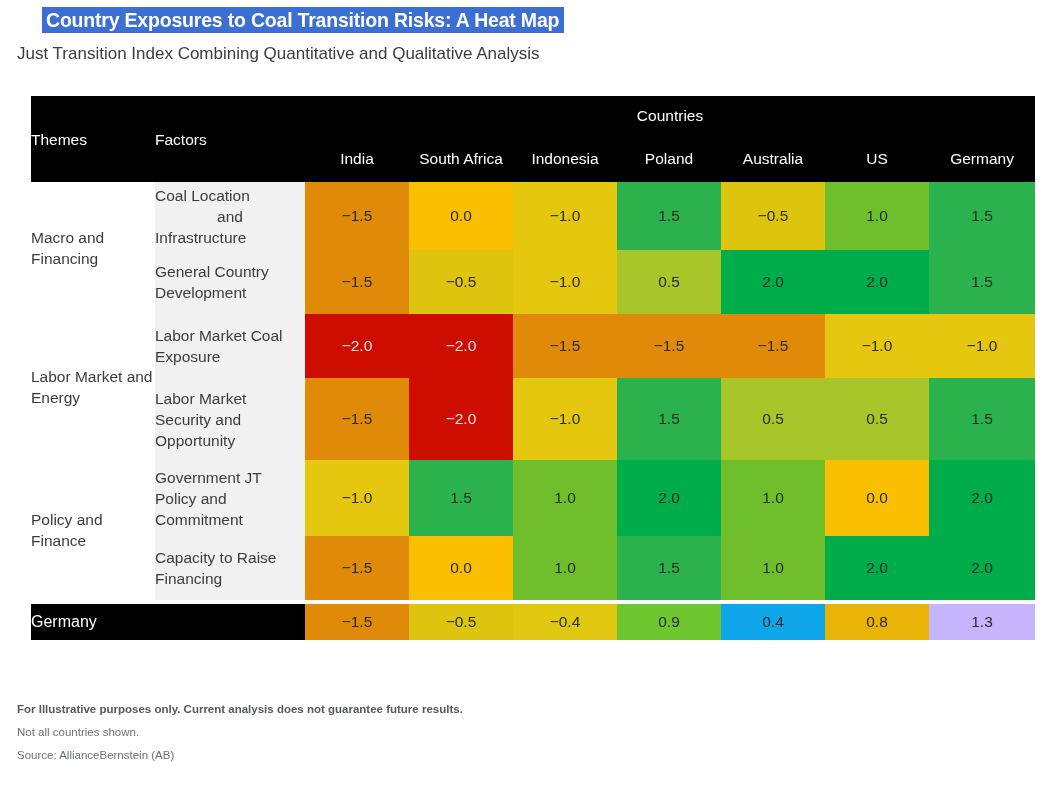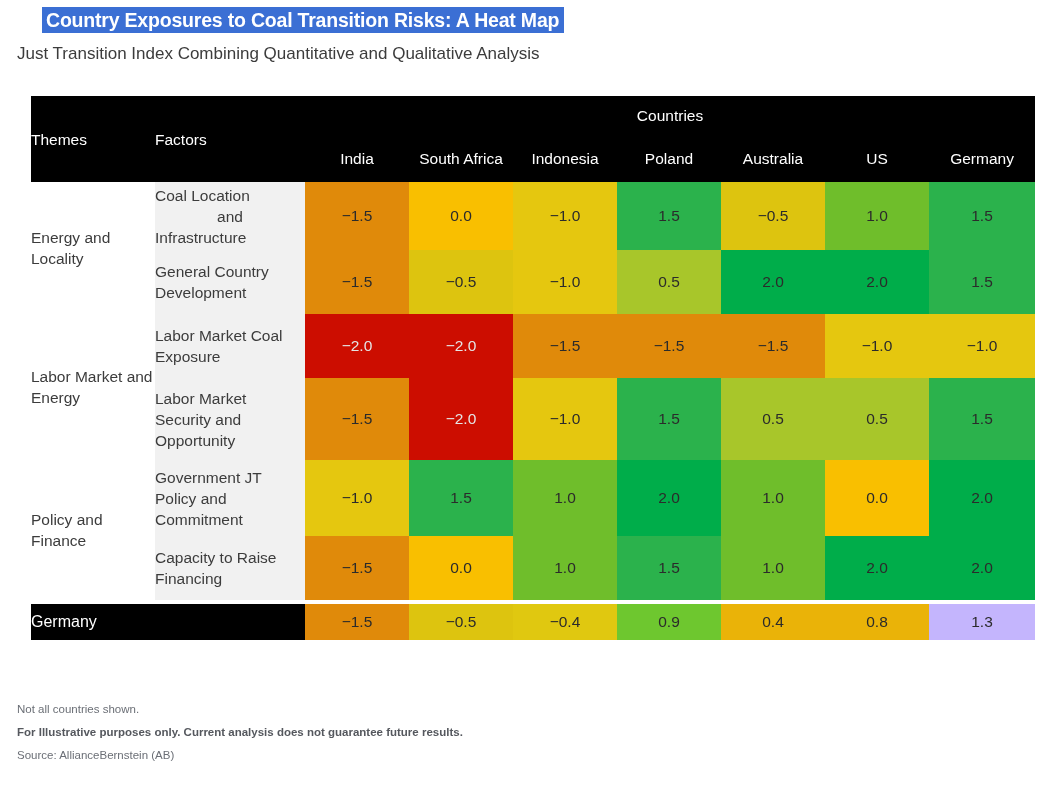--- a/index.html
+++ b/index.html
@@ -193,21 +193,21 @@
       <th class="hd hd-country">South Africa</th>
       <th class="hd hd-country">Indonesia</th>
       <th class="hd hd-country">Poland</th>
       <th class="hd hd-country">Australia</th>
       <th class="hd hd-country">US</th>
       <th class="hd hd-country">Germany</th>
     </tr>
   </thead>
   <tbody id="body-rows">
       <tr>
-        <td class="theme" rowspan="2">Energy and Locality</td>
+        <td class="theme" rowspan="2">Macro and Financing</td>
         <td class="factor" style="height: 68px;">
           <span class="ctr" style="text-align: left;">Coal Location</span>
           <span class="ctr" style="text-align: center;">and</span>
           <span class="ctr" style="text-align: left;">Infrastructure</span>
         </td>
         <td class="val" style="background: rgb(224, 138, 10);">−1.5</td>
         <td class="val" style="background: rgb(249, 191, 0);">0.0</td>
         <td class="val" style="background: rgb(229, 199, 15);">−1.0</td>
         <td class="val" style="background: rgb(43, 178, 76);">1.5</td>
         <td class="val" style="background: rgb(221, 196, 15);">−0.5</td>
@@ -268,24 +268,24 @@
       </tr>
       <tr class="spacer-row">
         <td colspan="9"></td>
       </tr>
       <tr>
         <td class="avg-label" colspan="2">Germany</td>
         <td class="avg-val" style="background: rgb(224, 138, 10);">−1.5</td>
         <td class="avg-val" style="background: rgb(221, 196, 15);">−0.5</td>
         <td class="avg-val" style="background: rgb(224, 200, 16);">−0.4</td>
         <td class="avg-val" style="background: rgb(110, 199, 47);">0.9</td>
-        <td class="avg-val" style="background: #eab308;">0.4</td>
+        <td class="avg-val" style="background: #0ea5e9;">0.4</td>
         <td class="avg-val" style="background: #eab308;">0.8</td>
         <td class="avg-val" style="background: #c4b5fd;">1.3</td>
       </tr>
     </tbody>
 </table>
 
 <div class="footnotes" id="footnotes">
+    <div class="fn bold">For Illustrative purposes only. Current analysis does not guarantee future results.</div>
     <div class="fn">Not all countries shown.</div>
-    <div class="fn bold">For Illustrative purposes only. Current analysis does not guarantee future results.</div>
     <div class="fn">Source: AllianceBernstein (AB)</div>
   </div>
 
 </body></html>

